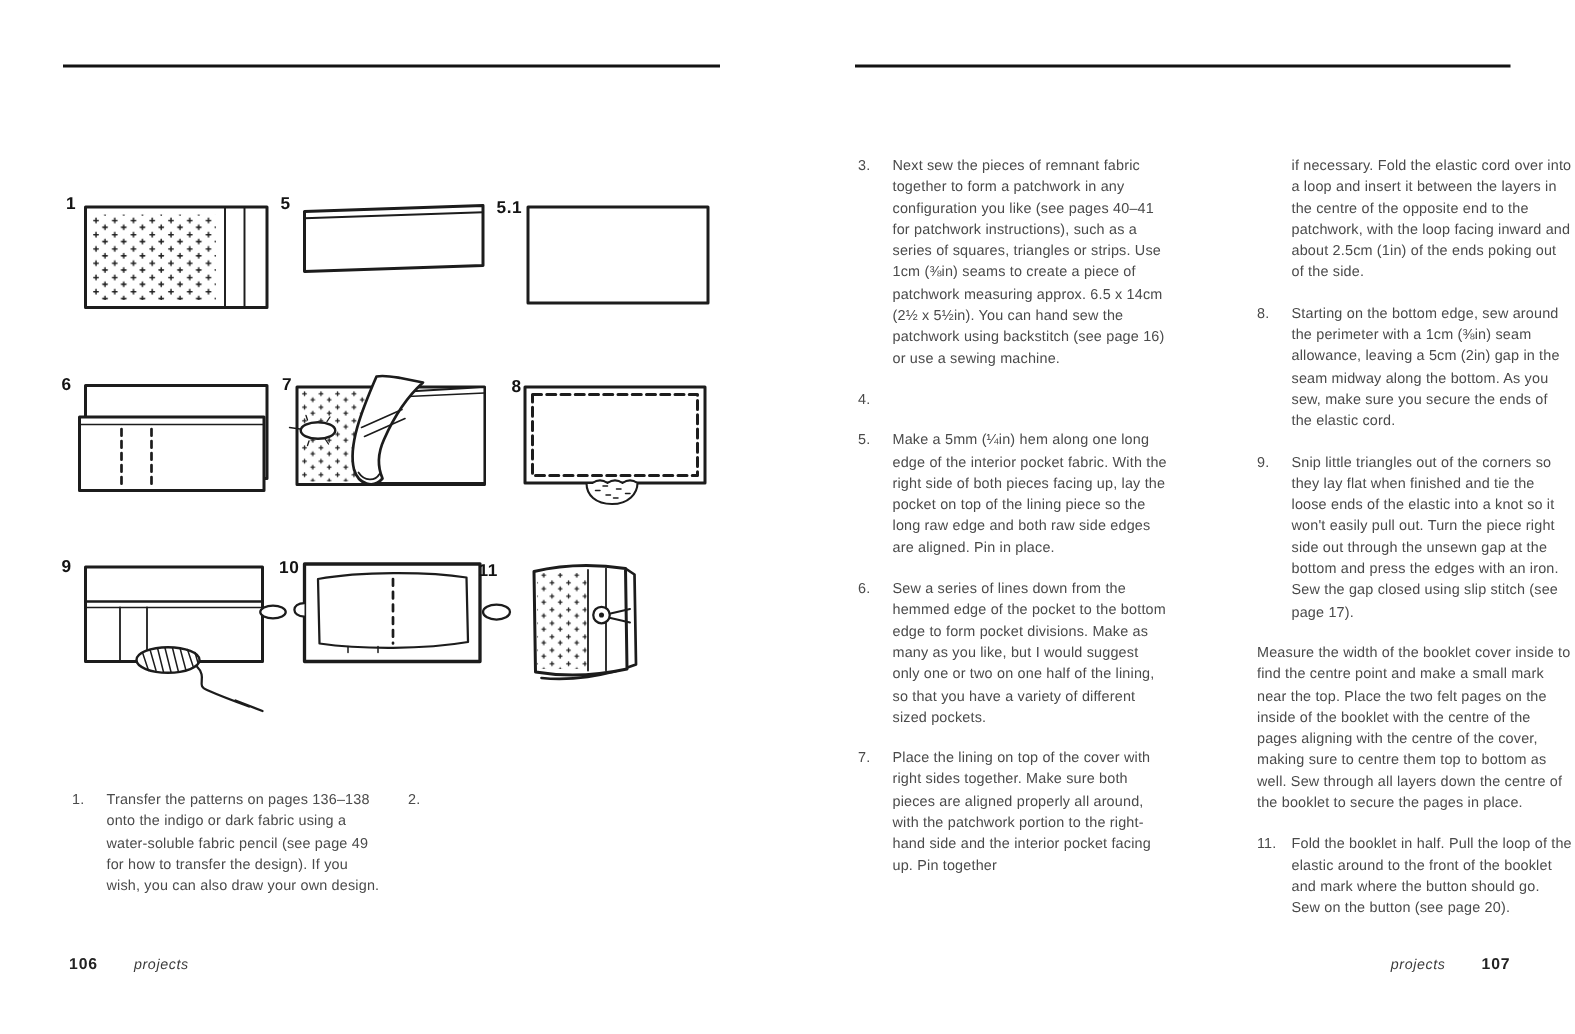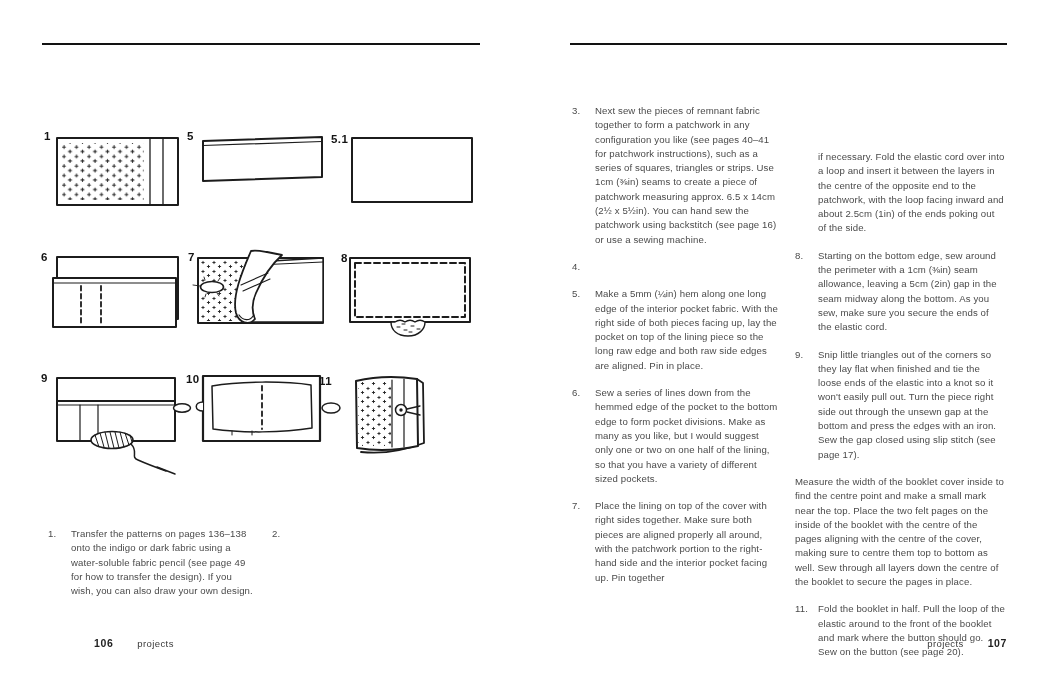--- a/index.html
+++ b/index.html
@@ -12,31 +12,31 @@
   .rule-right { left:570px; top:43px; width:437px; }
 
   .figures { position:absolute; left:35px; top:125px; width:455px; height:355px; }
   .figures svg { position:absolute; left:0; top:0; }
   .fig-label { position:absolute; font-size:11.5px; font-weight:bold; color:#141414; letter-spacing:.4px; }
 
   .col { position:absolute; display:flex; flex-direction:column; gap:13px; }
   .col-l1 { left:48px;  top:527px; width:206px; }
   .col-l2 { left:272px; top:527px; width:206px; }
   .col-r1 { left:572px; top:104px; width:206px; }
-  .col-r2 { left:795px; top:104px; width:210px;margin-top:46px; }
+  .col-r2 { left:838px; top:104px; width:210px; }
 
   .step { display:flex; font-size:9.6px; line-height:14.3px; color:#4a4a4a; letter-spacing:.12px; }
   .step .num { flex:0 0 23px; color:#4a4a4a; }
   .step p { flex:1; }
 
   .footer { position:absolute; top:637px; display:flex; align-items:baseline; gap:24px; }
-  .footer-left  { left:46px;margin-left:48px; }
+  .footer-left  { left:46px; }
   .footer-right { right:43px; }
   .pagenum { font-size:10.5px; font-weight:bold; letter-spacing:.6px; color:#222; }
-  .section { font-size:9.5px; color:#3a3a3a; letter-spacing:.4px;text-align:center; }
+  .section { font-size:9.5px; font-style:italic; color:#3a3a3a; letter-spacing:.4px;text-align:center; }
 </style>
 </head>
 <body>
 
 <div class="spread">
 
   <div class="rule rule-left"></div>
   <div class="rule rule-right"></div>
 
   <div class="figures">

